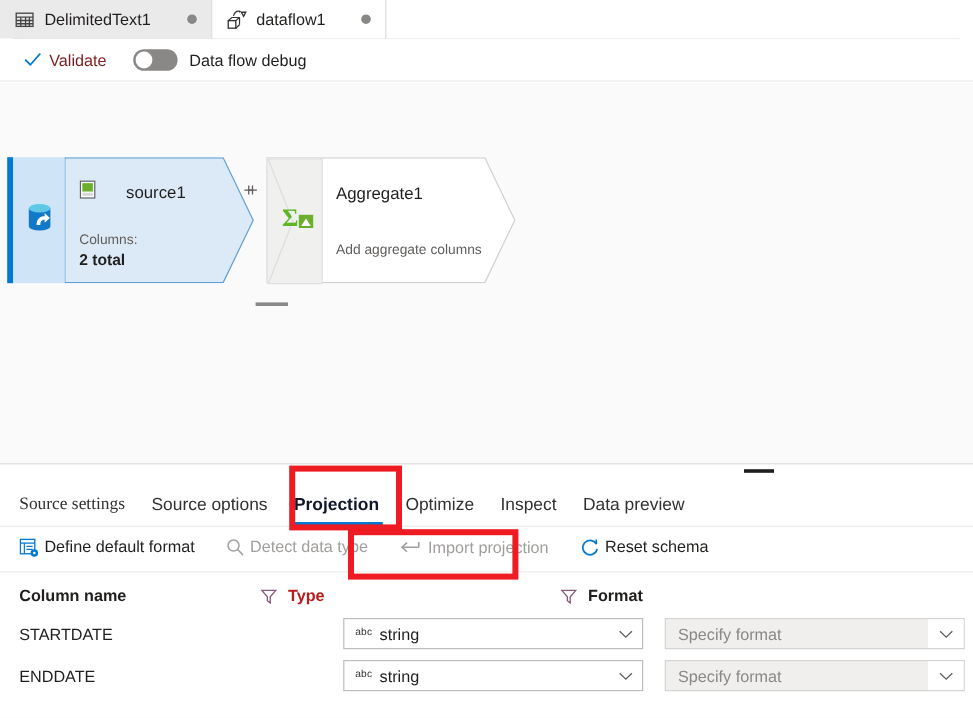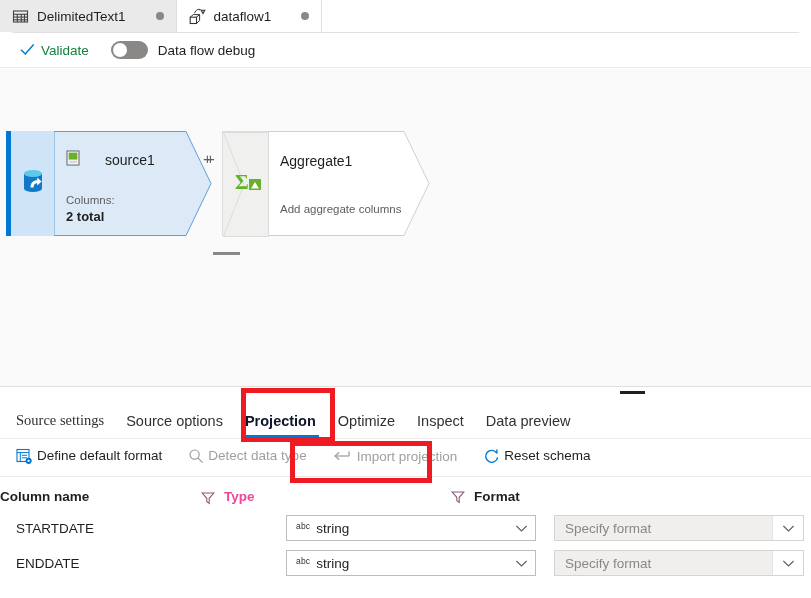--- a/index.html
+++ b/index.html
@@ -78,21 +78,21 @@
     padding-left: 16px;
   }
   .cmd-btn {
     display: flex;
     align-items: center;
     gap: 7px;
     cursor: pointer;
     height: 30px;
     padding: 0 4px;
   }
-  .cmd-label { font-size: 13.5px; color: #15803d; }
+  .cmd-label { font-size: 13.5px; color: #7f1d1d; }
   .check-icon { width: 14px; height: 14px; display:block; }
 
   .toggle-wrap {
     display: flex;
     align-items: center;
     gap: 10px;
     margin-left: 18px;
     cursor: pointer;
   }
   .toggle {
@@ -297,24 +297,25 @@
   
   .table {
     position: absolute;
     left: 0; top: 96px;
     width: 811px;
   }
   .thead {
     display: flex;
     align-items: center;
     height: 26px;
+    padding-left: 16px;
     box-sizing: border-box;
   }
   .th-name { width: 201px; font-size: 13.5px; font-weight: 700; color: #201f1e; }
-  .th-type { width: 250px; font-size: 13.5px; font-weight: 700; color: #ec4899; display: flex; align-items: flex-end; gap: 10px;}
+  .th-type { width: 250px; font-size: 13.5px; font-weight: 700; color: #b91c1c; display: flex; align-items: center; gap: 10px;}
   .th-format { font-size: 13.5px; font-weight: 700; color: #201f1e; display: flex; align-items: center; gap: 10px;}
   .filter-icon { width: 13px; height: 13px; display:block; flex:none; cursor: pointer;}
 
   .trow {
     display: flex;
     align-items: center;
     height: 32px;
     padding-left: 16px;
     box-sizing: border-box;
     margin-top: 3px;

